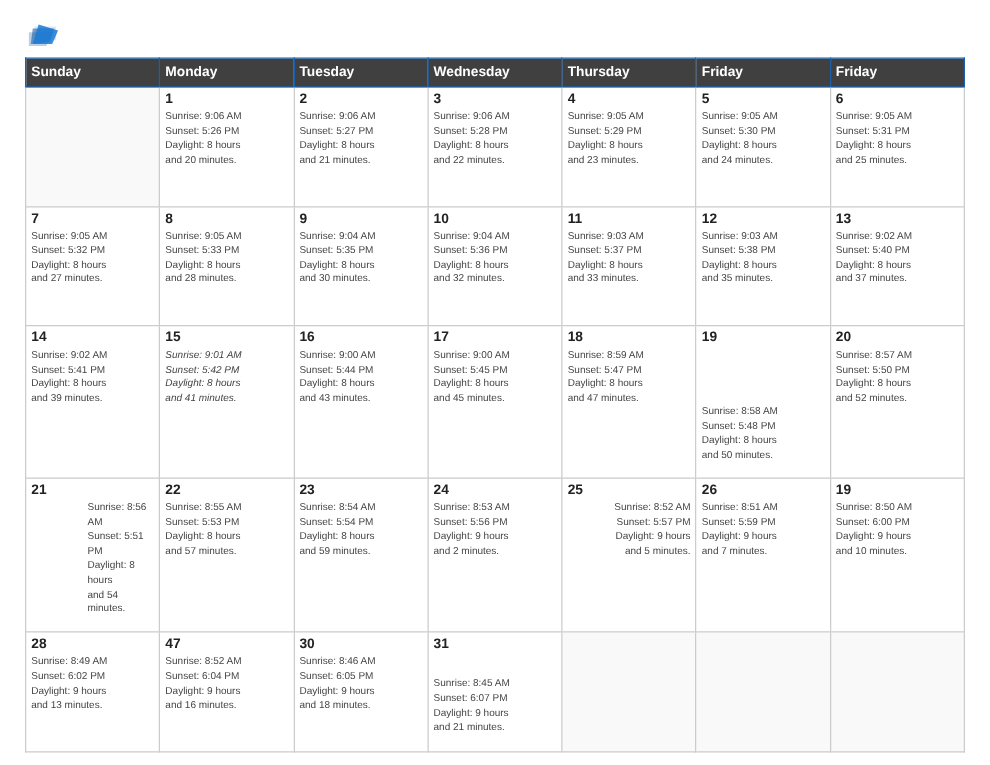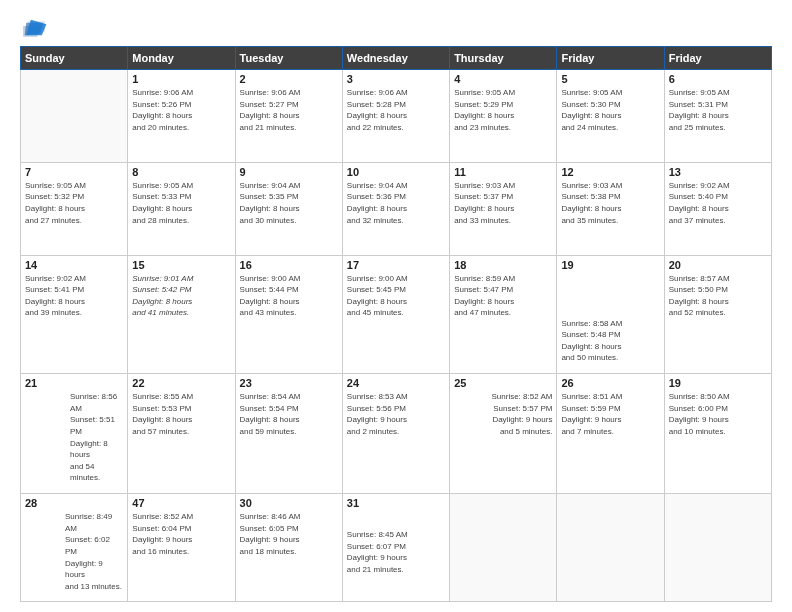--- a/index.html
+++ b/index.html
@@ -331,21 +331,21 @@
             <span class="day-num">19</span>
             <div class="day-info" style="white-space: pre-line;">Sunrise: 8:50 AM
 Sunset: 6:00 PM
 Daylight: 9 hours
 and 10 minutes.</div>
           </td>
         </tr>
         <tr>
           <td>
             <span class="day-num">28</span>
-            <div class="day-info" style="white-space: pre-line; margin-left: 40px;">Sunrise: 8:49 AM
+            <div class="day-info" style="white-space: pre-line;">Sunrise: 8:49 AM
 Sunset: 6:02 PM
 Daylight: 9 hours
 and 13 minutes.</div>
           </td>
           <td>
             <span class="day-num">47</span>
             <div class="day-info" style="white-space: pre-line;">Sunrise: 8:52 AM
 Sunset: 6:04 PM
 Daylight: 9 hours
 and 16 minutes.</div>

